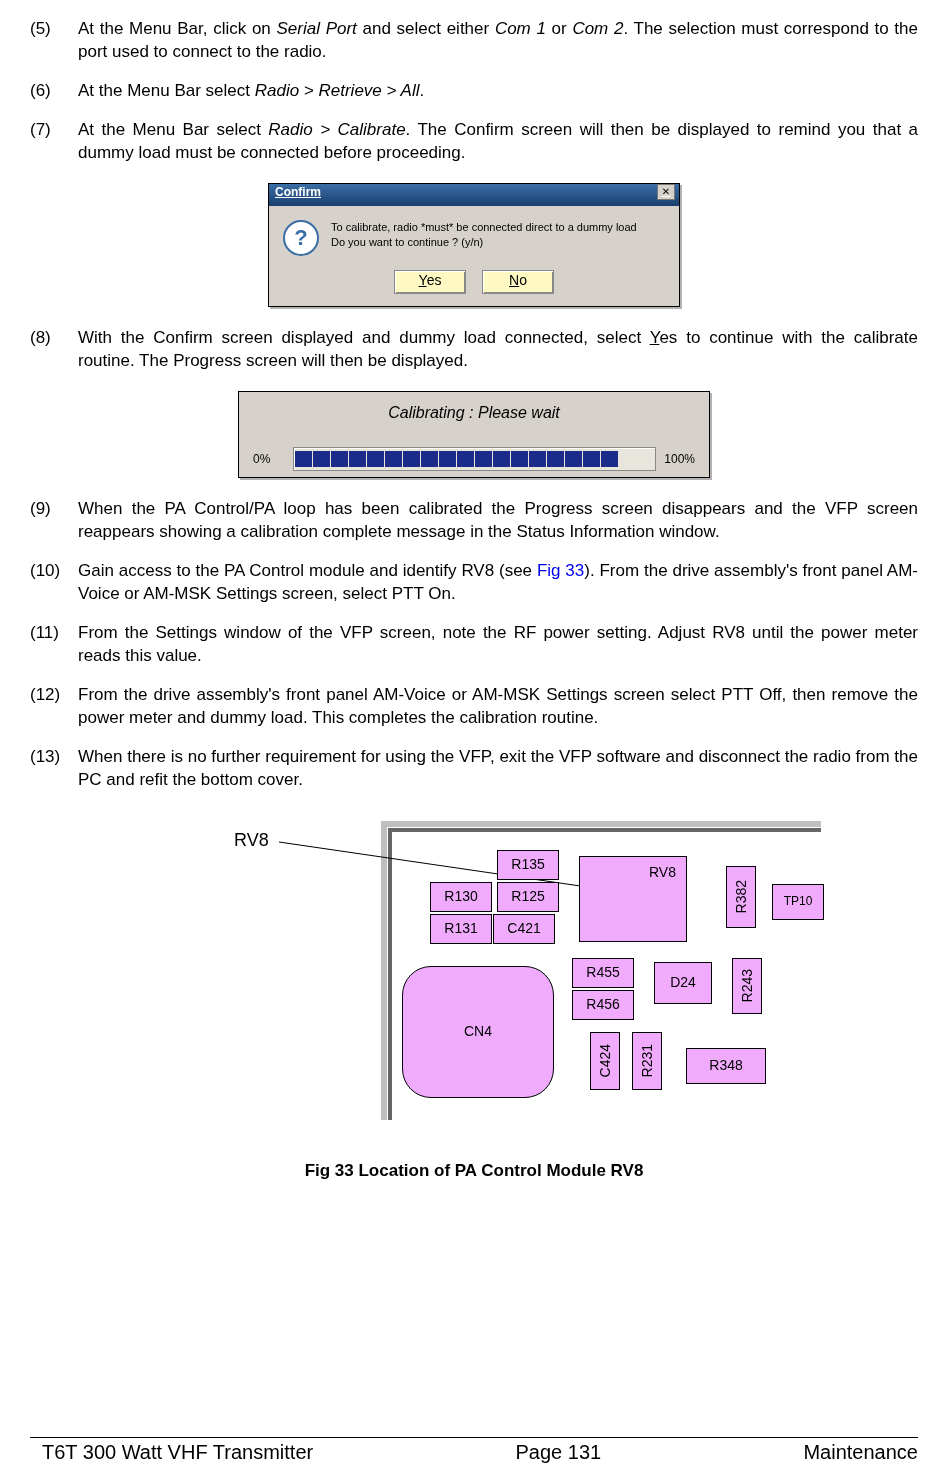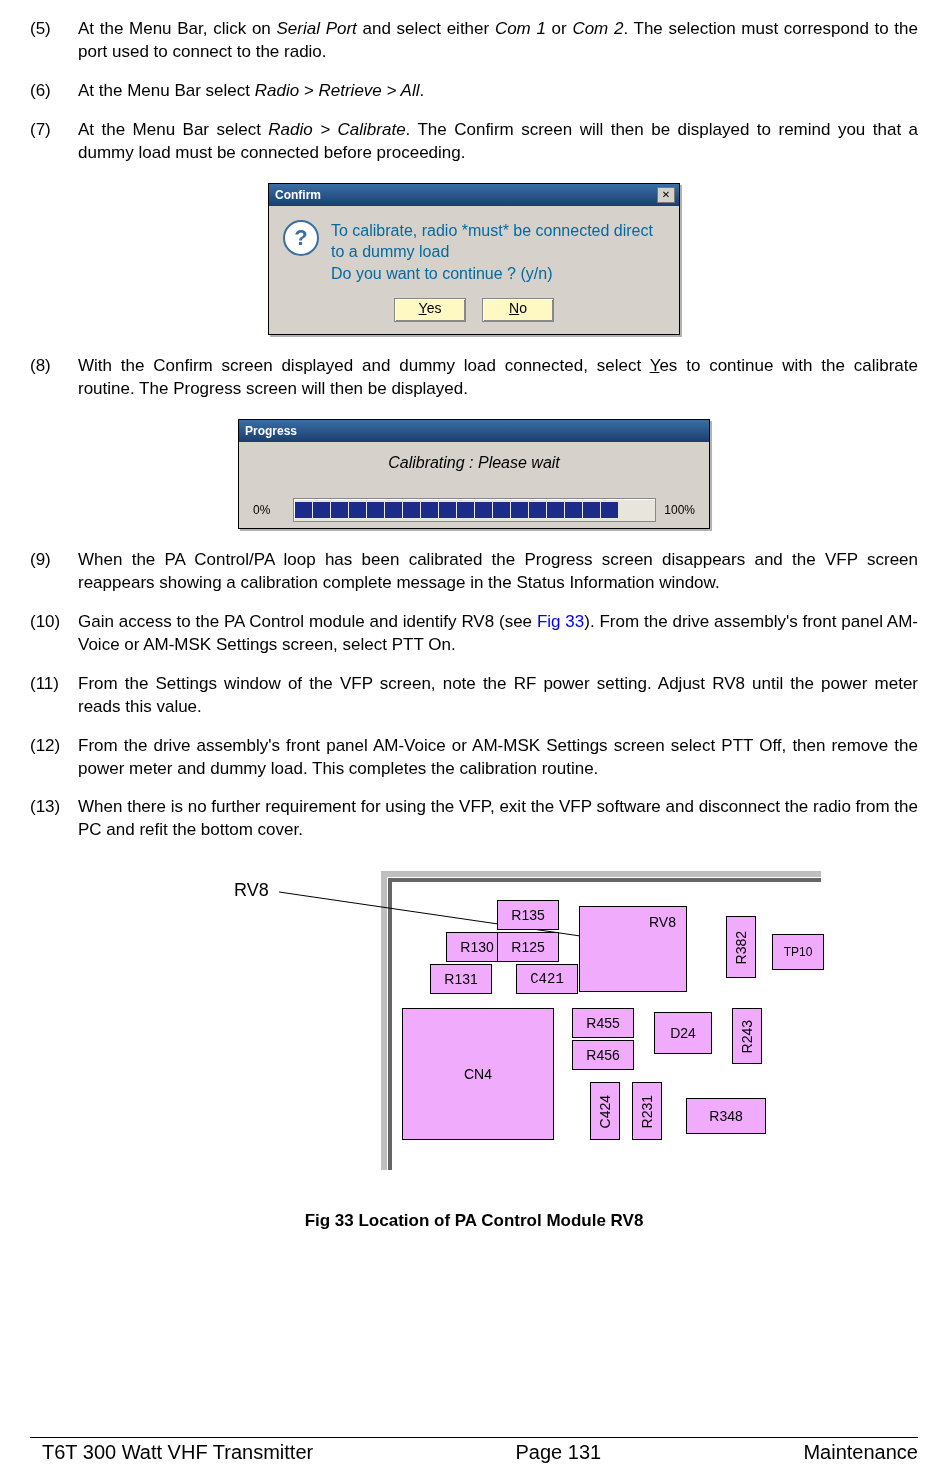--- a/index.html
+++ b/index.html
@@ -13,31 +13,31 @@
   .blue { color:#0000ee; }
   .uy { text-decoration:underline; }
 
   .fig-wrap { display:flex; justify-content:center; margin:18px 0 20px; }
   .fig-caption { text-align:center; font-weight:bold; margin:6px 0 30px; }
 
   
   .confirm-dlg { width:410px; border:1px solid #000; box-shadow:2px 2px 0 rgba(0,0,0,.3);
                  background:#d6d2cb; font-family:Tahoma, Arial, sans-serif; font-size:12px;
                  filter:blur(.3px); }
-  .titlebar { display:flex; align-items:center; justify-content:space-between;
+  .titlebar { display:flex; align-items:flex-start; justify-content:space-between;
               background:linear-gradient(#3a6ea5,#1a3e6e); color:#fff; height:22px;
-              padding:0 4px; }
+              padding:0 4px;text-decoration:underline; }
   .titlebar .tb-title { font-weight:bold; font-size:12px; padding-left:2px; }
   .titlebar .tb-close { width:16px; height:14px; background:#d6d2cb; border:1px solid #777;
                         display:flex; align-items:center; justify-content:center; font-size:10px; color:#000; }
   .dlg-body { display:flex; padding:14px 14px 6px 14px; gap:12px; }
   .qicon { width:32px; height:32px; border-radius:50%; border:2px solid #3a6ea5; color:#3a6ea5;
            display:flex; align-items:center; justify-content:center; font-size:22px; font-weight:bold;
            background:#fff; flex:0 0 32px; }
-  .dlg-text { font-size:16px; color:#0369a1; line-height:1.35; }
+  .dlg-text { font-size:11px; color:#000000; line-height:1.35; }
   .dlg-btns { display:flex; justify-content:center; gap:16px; padding:8px 0 12px; }
   .dlg-btn { min-width:70px; height:22px; border:1px solid #888; background:#fef9c3;
              box-shadow:1px 1px 0 #fff inset, -1px -1px 0 #888 inset;
              display:flex; align-items:flex-start; justify-content:center; font-size:14px; }
   .dlg-btn .u { text-decoration:underline; }
 
   
   .prog-dlg { width:470px; border:1px solid #000; box-shadow:2px 2px 0 rgba(0,0,0,.3);
               background:#d6d2cb; font-family:Tahoma, Arial, sans-serif; font-size:12px;
               filter:blur(.3px); }
@@ -115,23 +115,20 @@
 
 <div class="para">
   <div class="num">(8)</div>
   <div class="txt">
     <span>With the Confirm screen displayed and dummy load connected, select </span><span class="uy">Y</span><span>es to continue with the calibrate routine. The Progress screen will then be displayed.</span>
   </div>
 </div>
 
 <div class="fig-wrap">
   <div class="prog-dlg">
-    <div class="titlebar">
-      <span class="tb-title">Progress</span>
-    </div>
     <div class="prog-body">
       <div class="prog-status">Calibrating : Please wait</div>
       <div class="prog-row">
         <div class="prog-pct-l">0%</div>
         <div class="prog-bar-outer" id="prog-bar">
             <div class="seg"></div>
             <div class="seg"></div>
             <div class="seg"></div>
             <div class="seg"></div>
             <div class="seg"></div>
@@ -190,41 +187,41 @@
 
       <polyline points="260,310 260,14 697,14" stroke="#bfbfbf" stroke-width="6" fill="none"></polyline>
       <polyline points="266,310 266,20 697,20" stroke="#666" stroke-width="4" fill="none"></polyline>
 
       <line x1="155" y1="32" x2="470" y2="78" stroke="#000" stroke-width="1"></line>
       <polygon points="470,78 460,72 462,82" fill="#000"></polygon>
     </svg>
     <div class="rv8-label" style="left:110px; top:18px;">RV8</div>
 
     <div class="cbox" style="left:373px; top:40px; width:60px; height:28px;">R135</div>
-    <div class="cbox" style="left:322px; top:72px; width:60px; height:28px;">R130</div>
+    <div class="cbox" style="left:306px; top:72px; width:60px; height:28px;">R130</div>
     <div class="cbox" style="left:373px; top:72px; width:60px; height:28px;">R125</div>
     <div class="cbox" style="left:306px; top:104px; width:60px; height:28px;">R131</div>
-    <div class="cbox" style="left:392px; top:104px; width:60px; height:28px;font-family:Liberation Mono, monospace;">C421</div>
+    <div class="cbox" style="left:369px; top:104px; width:60px; height:28px;">C421</div>
 
     <div class="cbox" style="left:455px; top:46px; width:108px; height:86px; align-items:flex-start; justify-content:flex-end; padding:6px 10px; box-sizing:border-box;">RV8</div>
 
     <div class="cbox" style="left:602px; top:56px; width:28px; height:60px;">
         <span class="vtxt">R382</span>
       </div>
 
     <div class="cbox" style="left:648px; top:74px; width:50px; height:34px; font-size:12px;">TP10</div>
 
     <div class="cbox" style="left:448px; top:148px; width:60px; height:28px;">R455</div>
     <div class="cbox" style="left:448px; top:180px; width:60px; height:28px;">R456</div>
     <div class="cbox" style="left:530px; top:152px; width:56px; height:40px;">D24</div>
     <div class="cbox" style="left:608px; top:148px; width:28px; height:54px;">
         <span class="vtxt">R243</span>
       </div>
 
-    <div class="cbox" style="left:278px; top:148px; width:150px; height:130px;">CN4</div>
+    <div class="cbox" style="left:278px; top:156px; width:150px; height:130px;border-radius:29px;">CN4</div>
 
     <div class="cbox" style="left:466px; top:222px; width:28px; height:56px;">
         <span class="vtxt">C424</span>
       </div>
     <div class="cbox" style="left:508px; top:222px; width:28px; height:56px;">
         <span class="vtxt">R231</span>
       </div>
     <div class="cbox" style="left:562px; top:238px; width:78px; height:34px;">R348</div>
   </div>
 </div>

